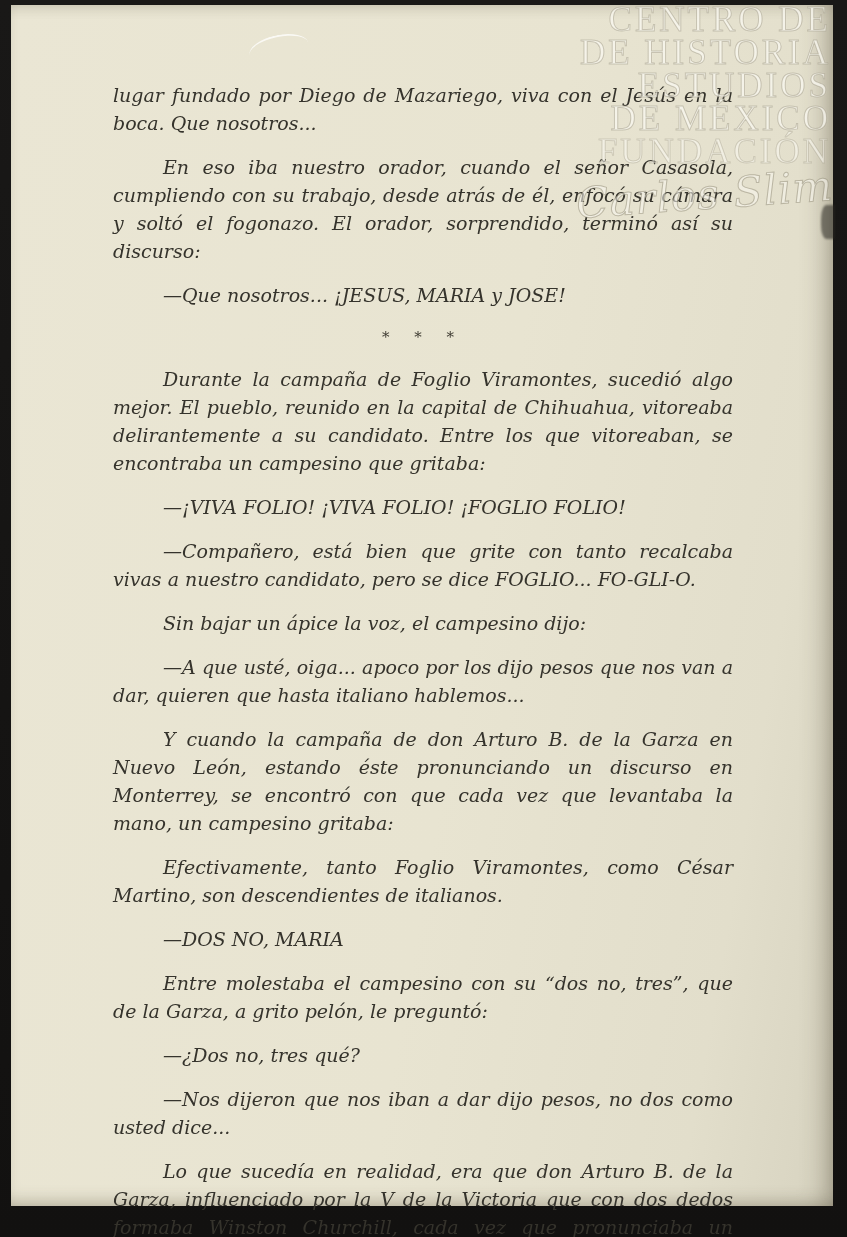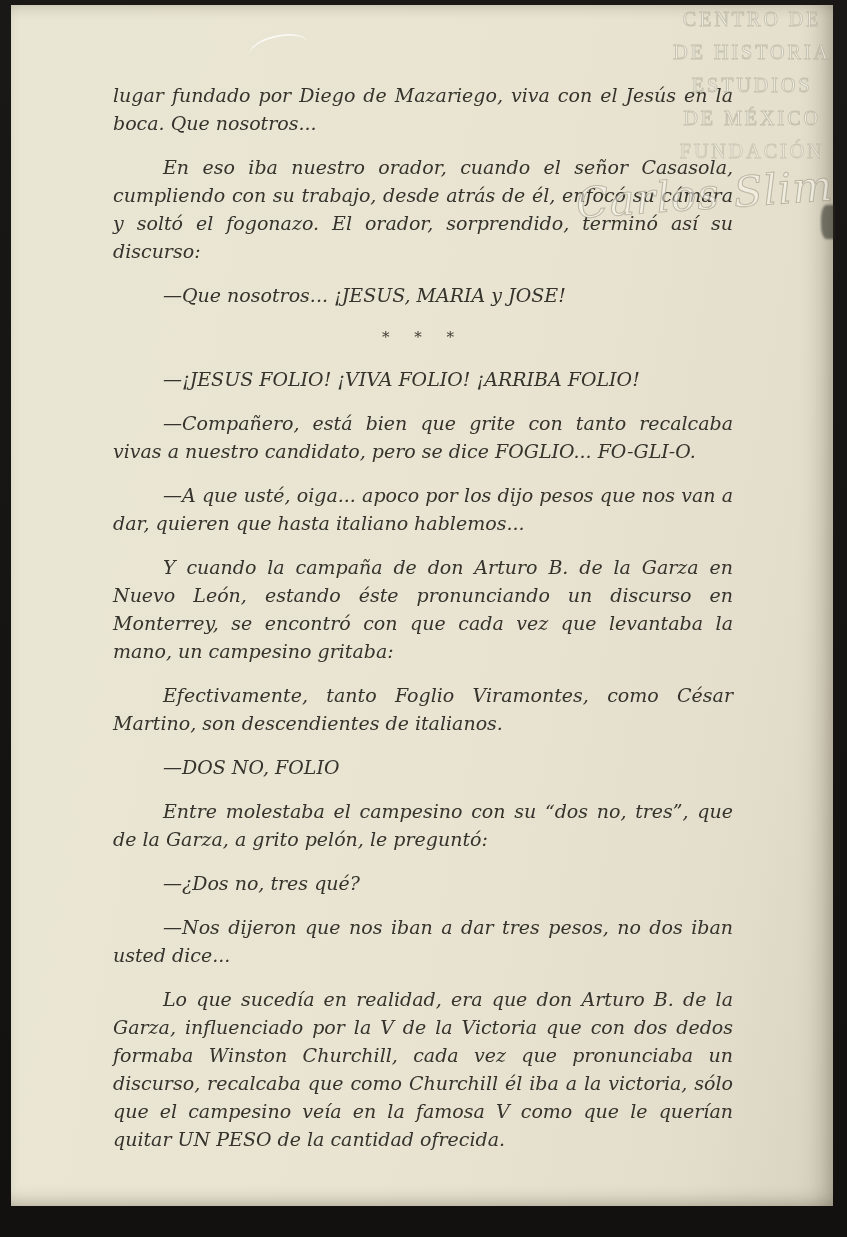--- a/index.html
+++ b/index.html
@@ -23,23 +23,23 @@
     border-radius:50%;transform:rotate(-12deg);
   }
   .smudge{
     position:absolute;right:-2px;top:200px;width:14px;height:34px;
     background:rgba(40,38,32,.55);border-radius:40% 0 0 40%;
     filter:blur(1px);
   }
   
   .watermark{
     position:absolute;right:2px;top:-2px;z-index:3;
-    text-align:center;
+    text-align:right;
     font-family:"Liberation Serif", serif;
-    font-size:20px;line-height:33px;letter-spacing:3px;
+    font-size:35px;line-height:33px;letter-spacing:3px;
     color:rgba(250,248,240,.60);
     -webkit-text-stroke:1px rgba(150,144,122,.45);
     text-shadow:0 0 2px rgba(255,255,255,.35);
     pointer-events:none;
   }
   .watermark div:last-child{opacity:.78;}
   .signature{
     position:absolute;right:0px;top:165px;z-index:3;
     font-family:"DejaVu Serif", serif;font-style:italic;
     font-size:42px;letter-spacing:1px;
@@ -81,26 +81,28 @@
       <div>DE MÉXICO</div>
       <div>FUNDACIÓN</div>
     </div>
     <div class="signature">Carlos Slim</div>
 
     <div class="text">
       <p class="first">lugar fundado por Diego de Mazariego, viva con el Jesús en la boca. Que nosotros...</p>
       <p>En eso iba nuestro orador, cuando el señor Casasola, cumpliendo con su trabajo, desde atrás de él, enfocó su cámara y soltó el fogonazo. El orador, sorprendido, terminó así su discurso:</p>
       <p>—Que nosotros... ¡JESUS, MARIA y JOSE!</p>
       <p class="divider">* * *</p>
-      <p>—¡JESUS FOLIO! ¡VIVA FOLIO! ¡ARRIBA FOLIO!</p>
+      <p>Durante la campaña de Foglio Viramontes, sucedió algo mejor. El pueblo, reunido en la capital de Chihuahua, vitoreaba delirantemente a su candidato. Entre los que vitoreaban, se encontraba un campesino que gritaba:</p>
+      <p>—¡VIVA FOLIO! ¡VIVA FOLIO! ¡FOGLIO FOLIO!</p>
       <p>—Compañero, está bien que grite con tanto recalcaba vivas a nuestro candidato, pero se dice FOGLIO... FO-GLI-O.</p>
+      <p>Sin bajar un ápice la voz, el campesino dijo:</p>
       <p>—A que usté, oiga... apoco por los dijo pesos que nos van a dar, quieren que hasta italiano hablemos...</p>
       <p>Y cuando la campaña de don Arturo B. de la Garza en Nuevo León, estando éste pronunciando un discurso en Monterrey, se encontró con que cada vez que levantaba la mano, un campesino gritaba:</p>
       <p>Efectivamente, tanto Foglio Viramontes, como César Martino, son descendientes de italianos.</p>
-      <p>—DOS NO, FOLIO</p>
+      <p>—DOS NO, MARIA</p>
       <p>Entre molestaba el campesino con su “dos no, tres”, que de la Garza, a grito pelón, le preguntó:</p>
       <p>—¿Dos no, tres qué?</p>
-      <p>—Nos dijeron que nos iban a dar tres pesos, no dos iban usted dice...</p>
+      <p>—Nos dijeron que nos iban a dar dijo pesos, no dos como usted dice...</p>
       <p>Lo que sucedía en realidad, era que don Arturo B. de la Garza, influenciado por la V de la Victoria que con dos dedos formaba Winston Churchill, cada vez que pronunciaba un discurso, recalcaba que como Churchill él iba a la victoria, sólo que el campesino veía en la famosa V como que le querían quitar UN PESO de la cantidad ofrecida.</p>
     </div>
 
   </div>
 </div>
 
 </body></html>

